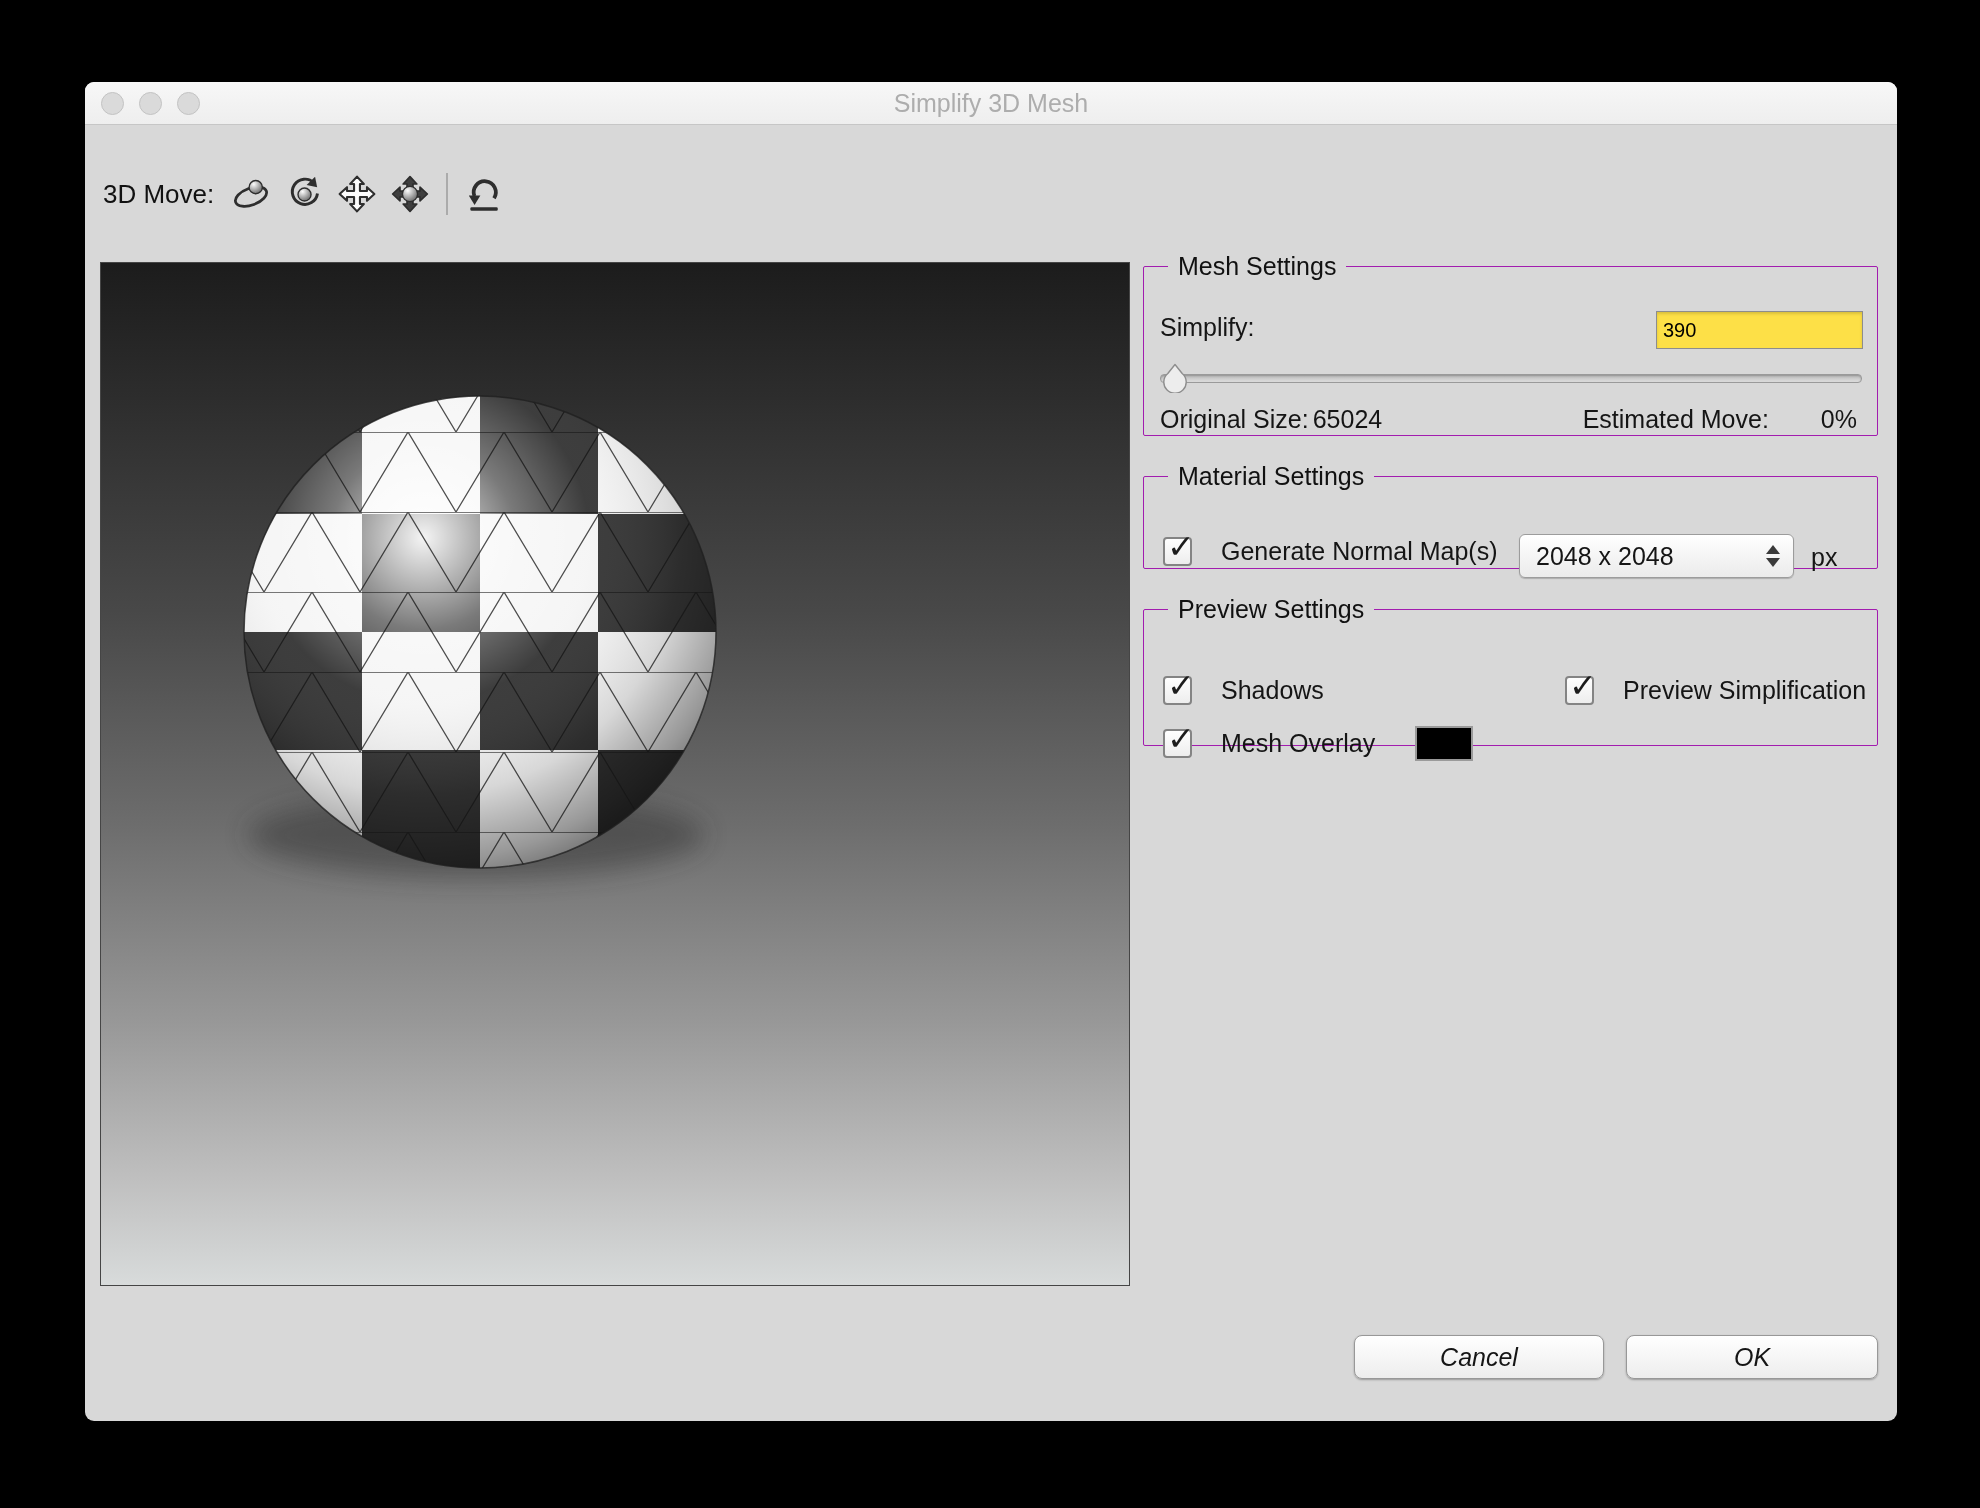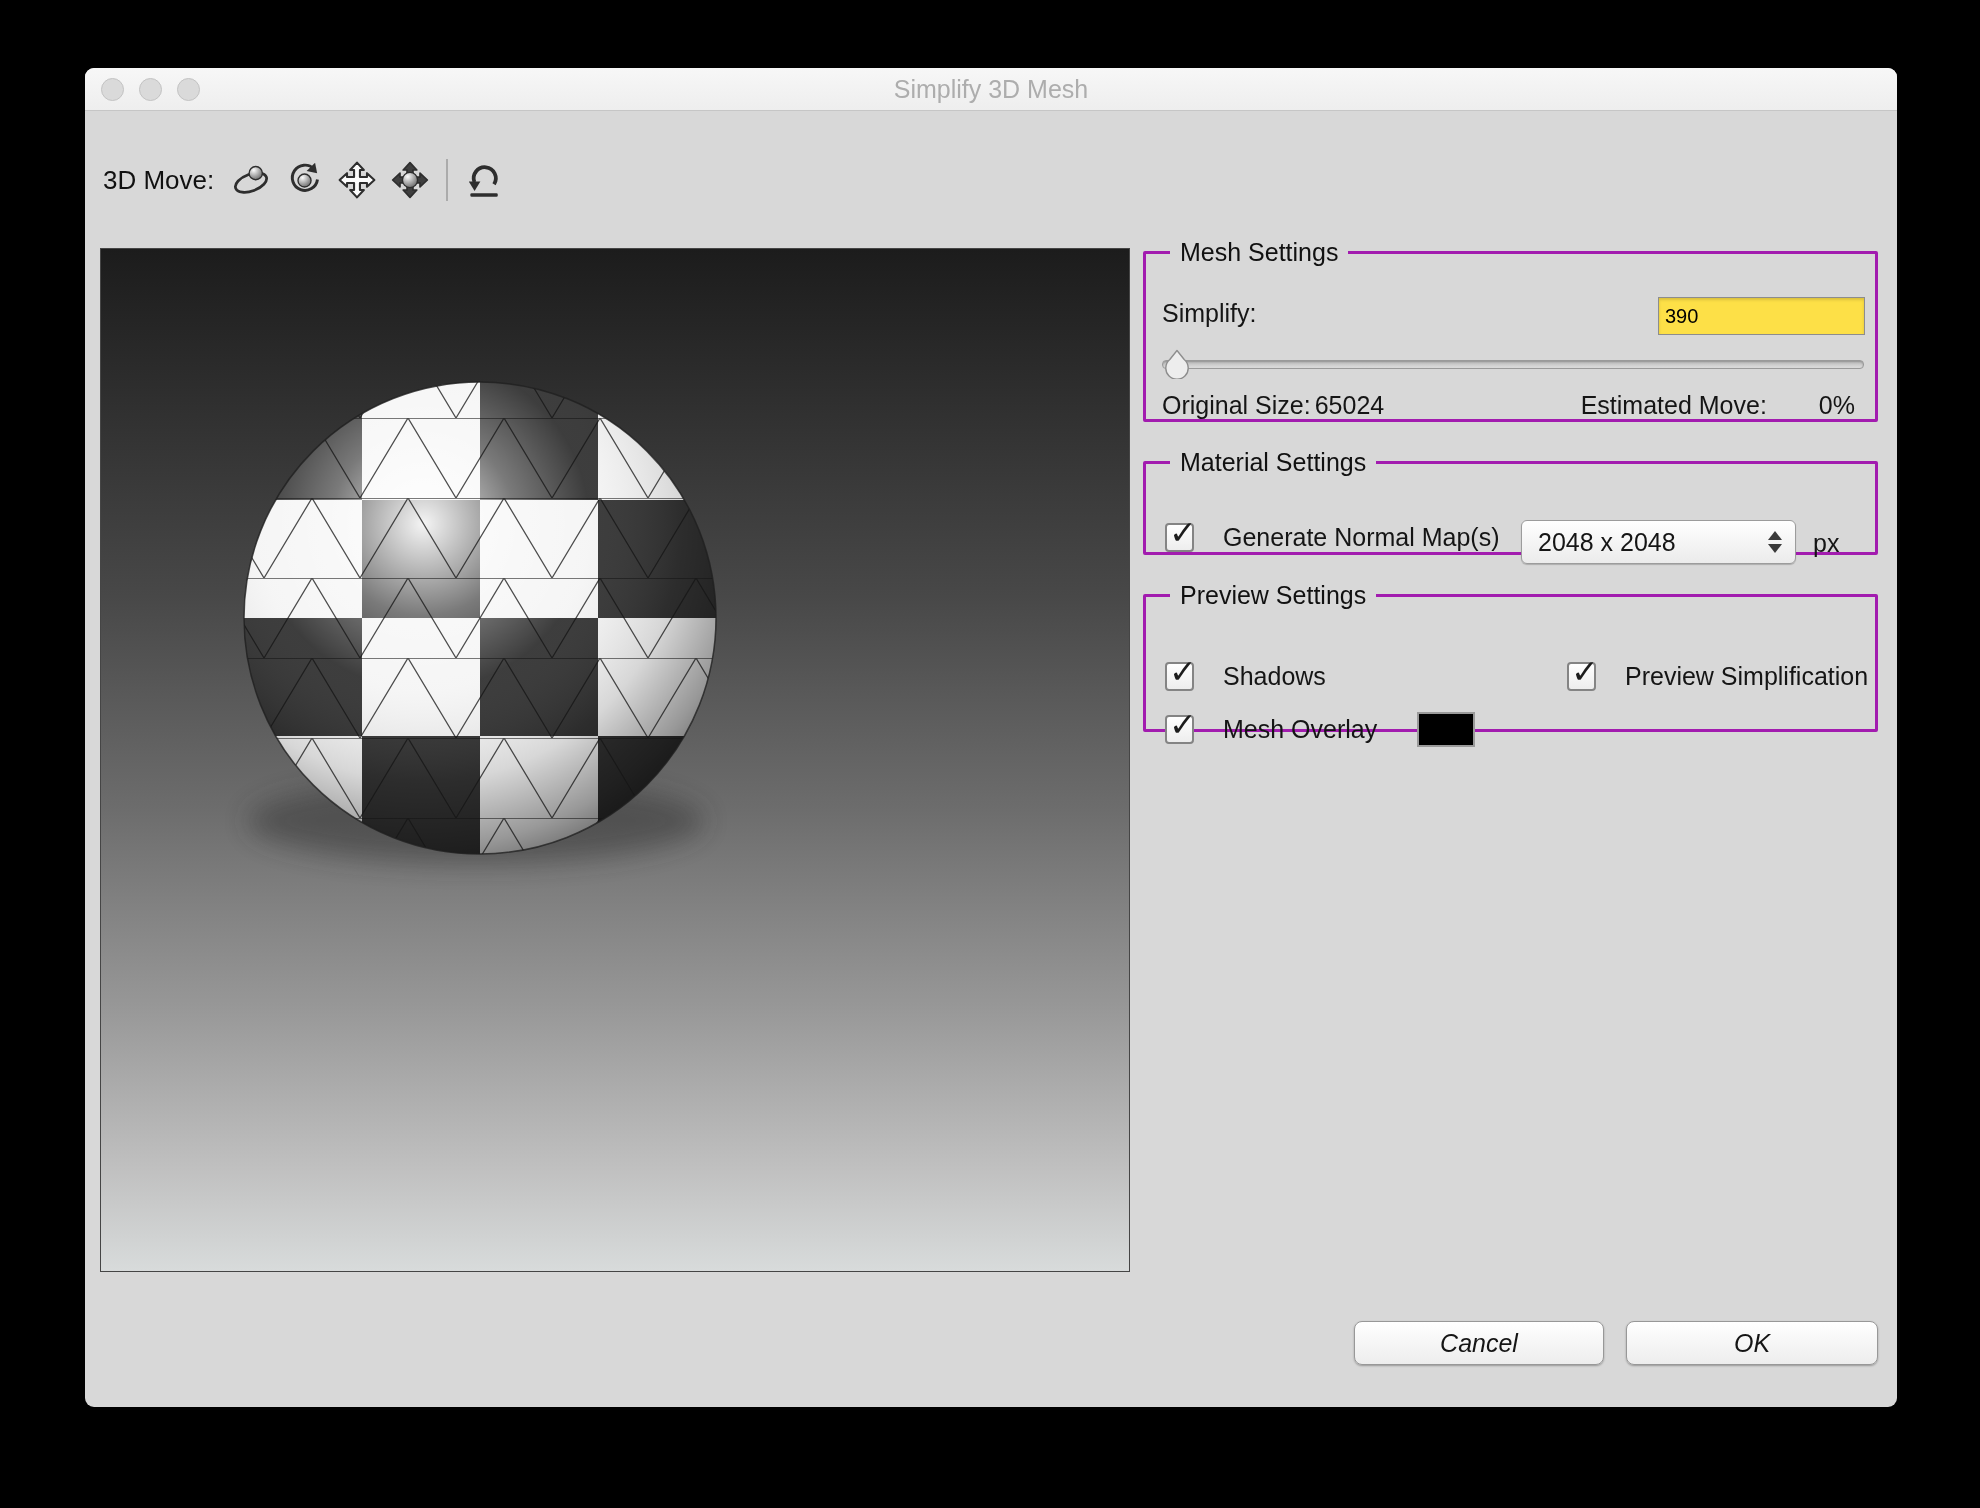--- a/index.html
+++ b/index.html
@@ -1,21 +1,21 @@
 <!DOCTYPE html>
 <html><head>
 <meta charset="utf-8">
 <style>
   html,body{margin:0;padding:0;}
   body{
     width:1980px;height:1508px;background:#000;position:relative;overflow:hidden;
     font-family:"Liberation Sans", sans-serif;color:#151515;
   }
   .window{
-    position:absolute;left:85px;top:68px;width:1812px;height:1339px;
+    position:absolute;left:85px;top:82px;width:1812px;height:1339px;
     background:#d8d8d8;border-radius:9px;overflow:hidden;
     box-shadow:0 22px 60px rgba(0,0,0,.7);
   }
   
   .titlebar{
     position:absolute;left:0;top:0;width:100%;height:42px;
     background:linear-gradient(180deg,#f7f7f7,#eeeeee);
     border-bottom:1px solid #c6c6c6;
   }
   .title{
@@ -36,21 +36,21 @@
   .preview{
     position:absolute;left:15px;top:180px;width:1028px;height:1022px;
     border:1px solid #454545;box-sizing:content-box;
     background:linear-gradient(180deg,#1c1c1c 0%,#2e2e2e 14%,#484848 34%,
       #6d6d6d 55%,#979797 74%,#c0c0c0 90%,#d8dbdb 100%);
   }
   .preview svg{display:block}
   
   fieldset.group{
     position:absolute;left:1058px;width:735px;margin:0;padding:0;
-    border:3px solid #a21caf;border-radius:2px;box-sizing:border-box;
+    border:1px solid #a21caf;border-radius:2px;box-sizing:border-box;
   }
   fieldset.group legend{margin-left:24px;padding:0 10px;font-size:25px;color:#111;}
   #fs-mesh{top:170px;height:184px;}
   #fs-material{top:380px;height:107px;}
   #fs-preview{top:513px;height:151px;}
   .fs-label{position:absolute;font-size:25px;color:#151515;white-space:nowrap;}
   
   .simplify-label{left:16px;top:32px;}
   .simplify-input{
     position:absolute;left:512px;top:30px;width:193px;height:28px;

